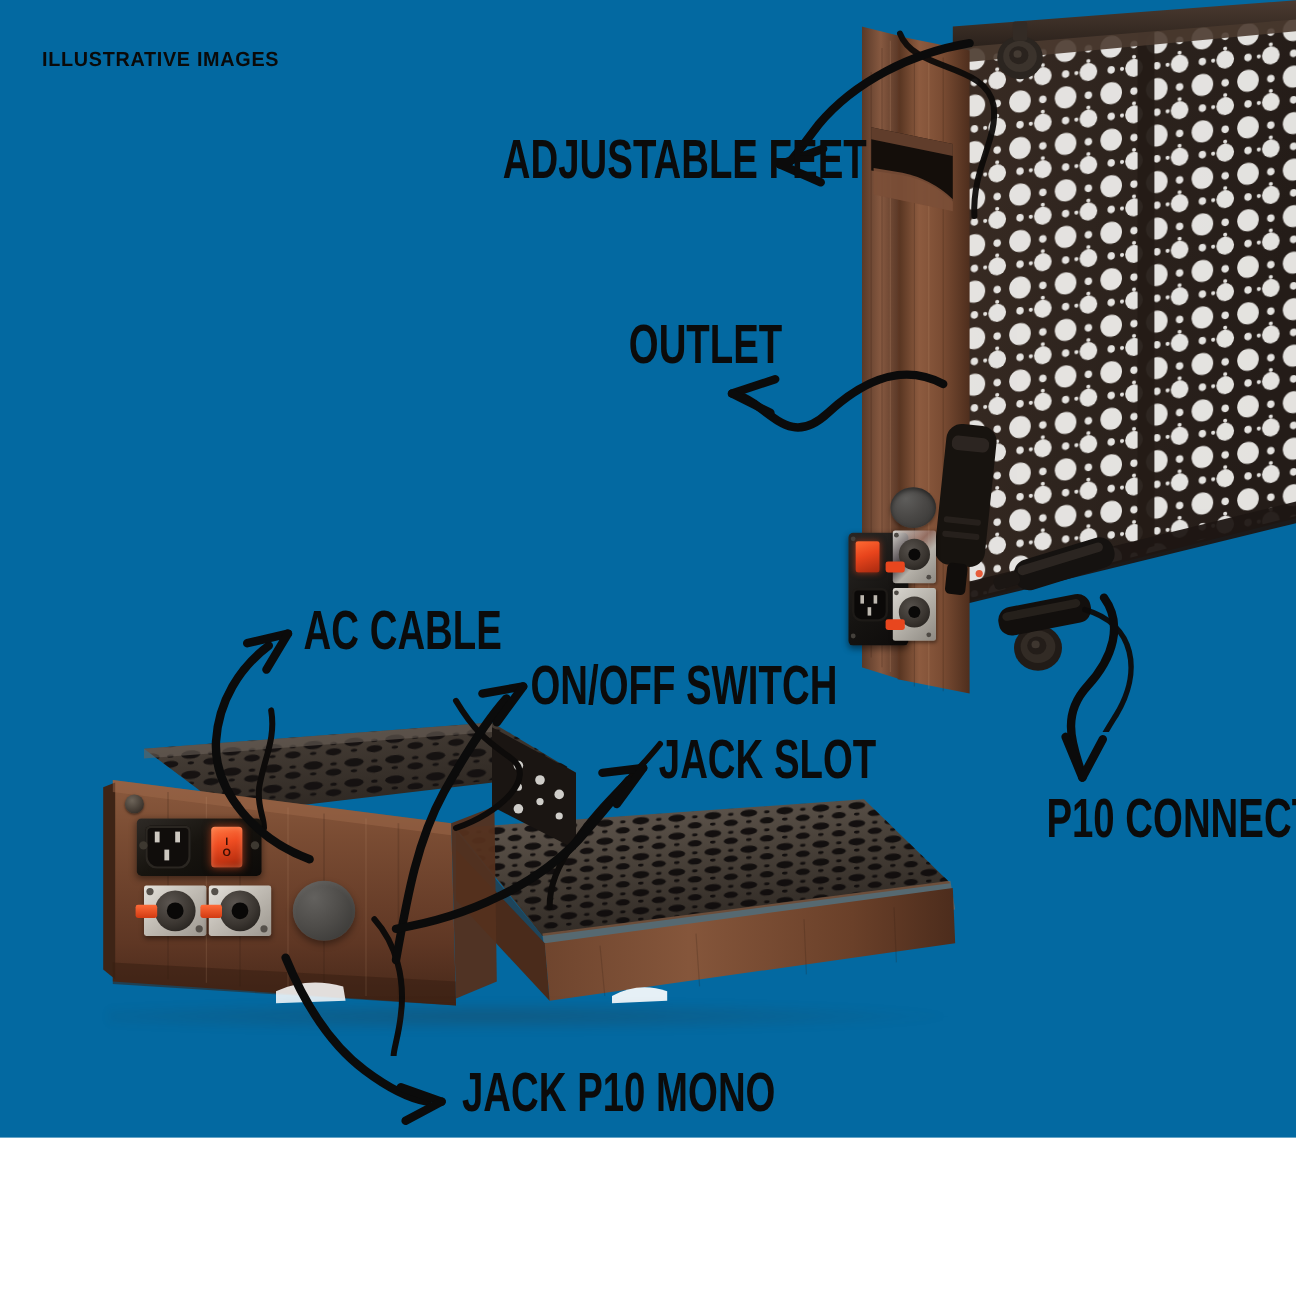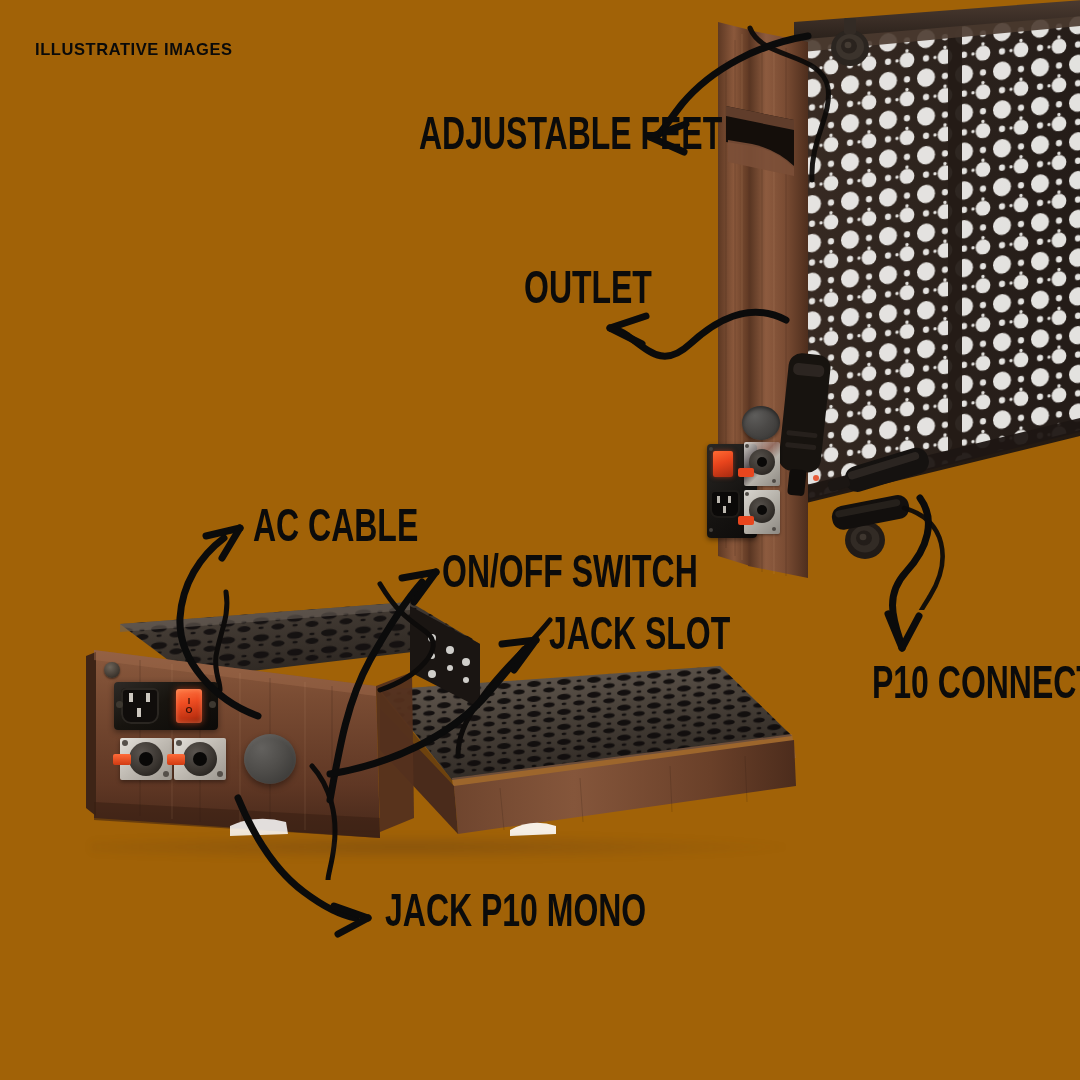--- a/index.html
+++ b/index.html
@@ -1,18 +1,18 @@
 <!DOCTYPE html>
 <html><head>
 <meta charset="utf-8">
 <style>
   html,body{margin:0;padding:0;background:#fff;}
   body{width:1080px;height:1080px;overflow:hidden;
        font-family:"Liberation Sans",sans-serif;}
-  #stage{position:relative;width:1080px;height:1080px;background:#a16207;overflow:hidden;}
+  #stage{position:relative;width:1080px;height:948px;background:#0369a1;overflow:hidden;}
 
   
   #illus-head{
     position:absolute;left:35px;top:40px;
     font-family:"Liberation Sans",sans-serif;
     font-weight:bold;font-size:17px;letter-spacing:.6px;
     color:#0a0a0a;white-space:nowrap;
     transform:scaleX(.97);transform-origin:left center;
   }
 

